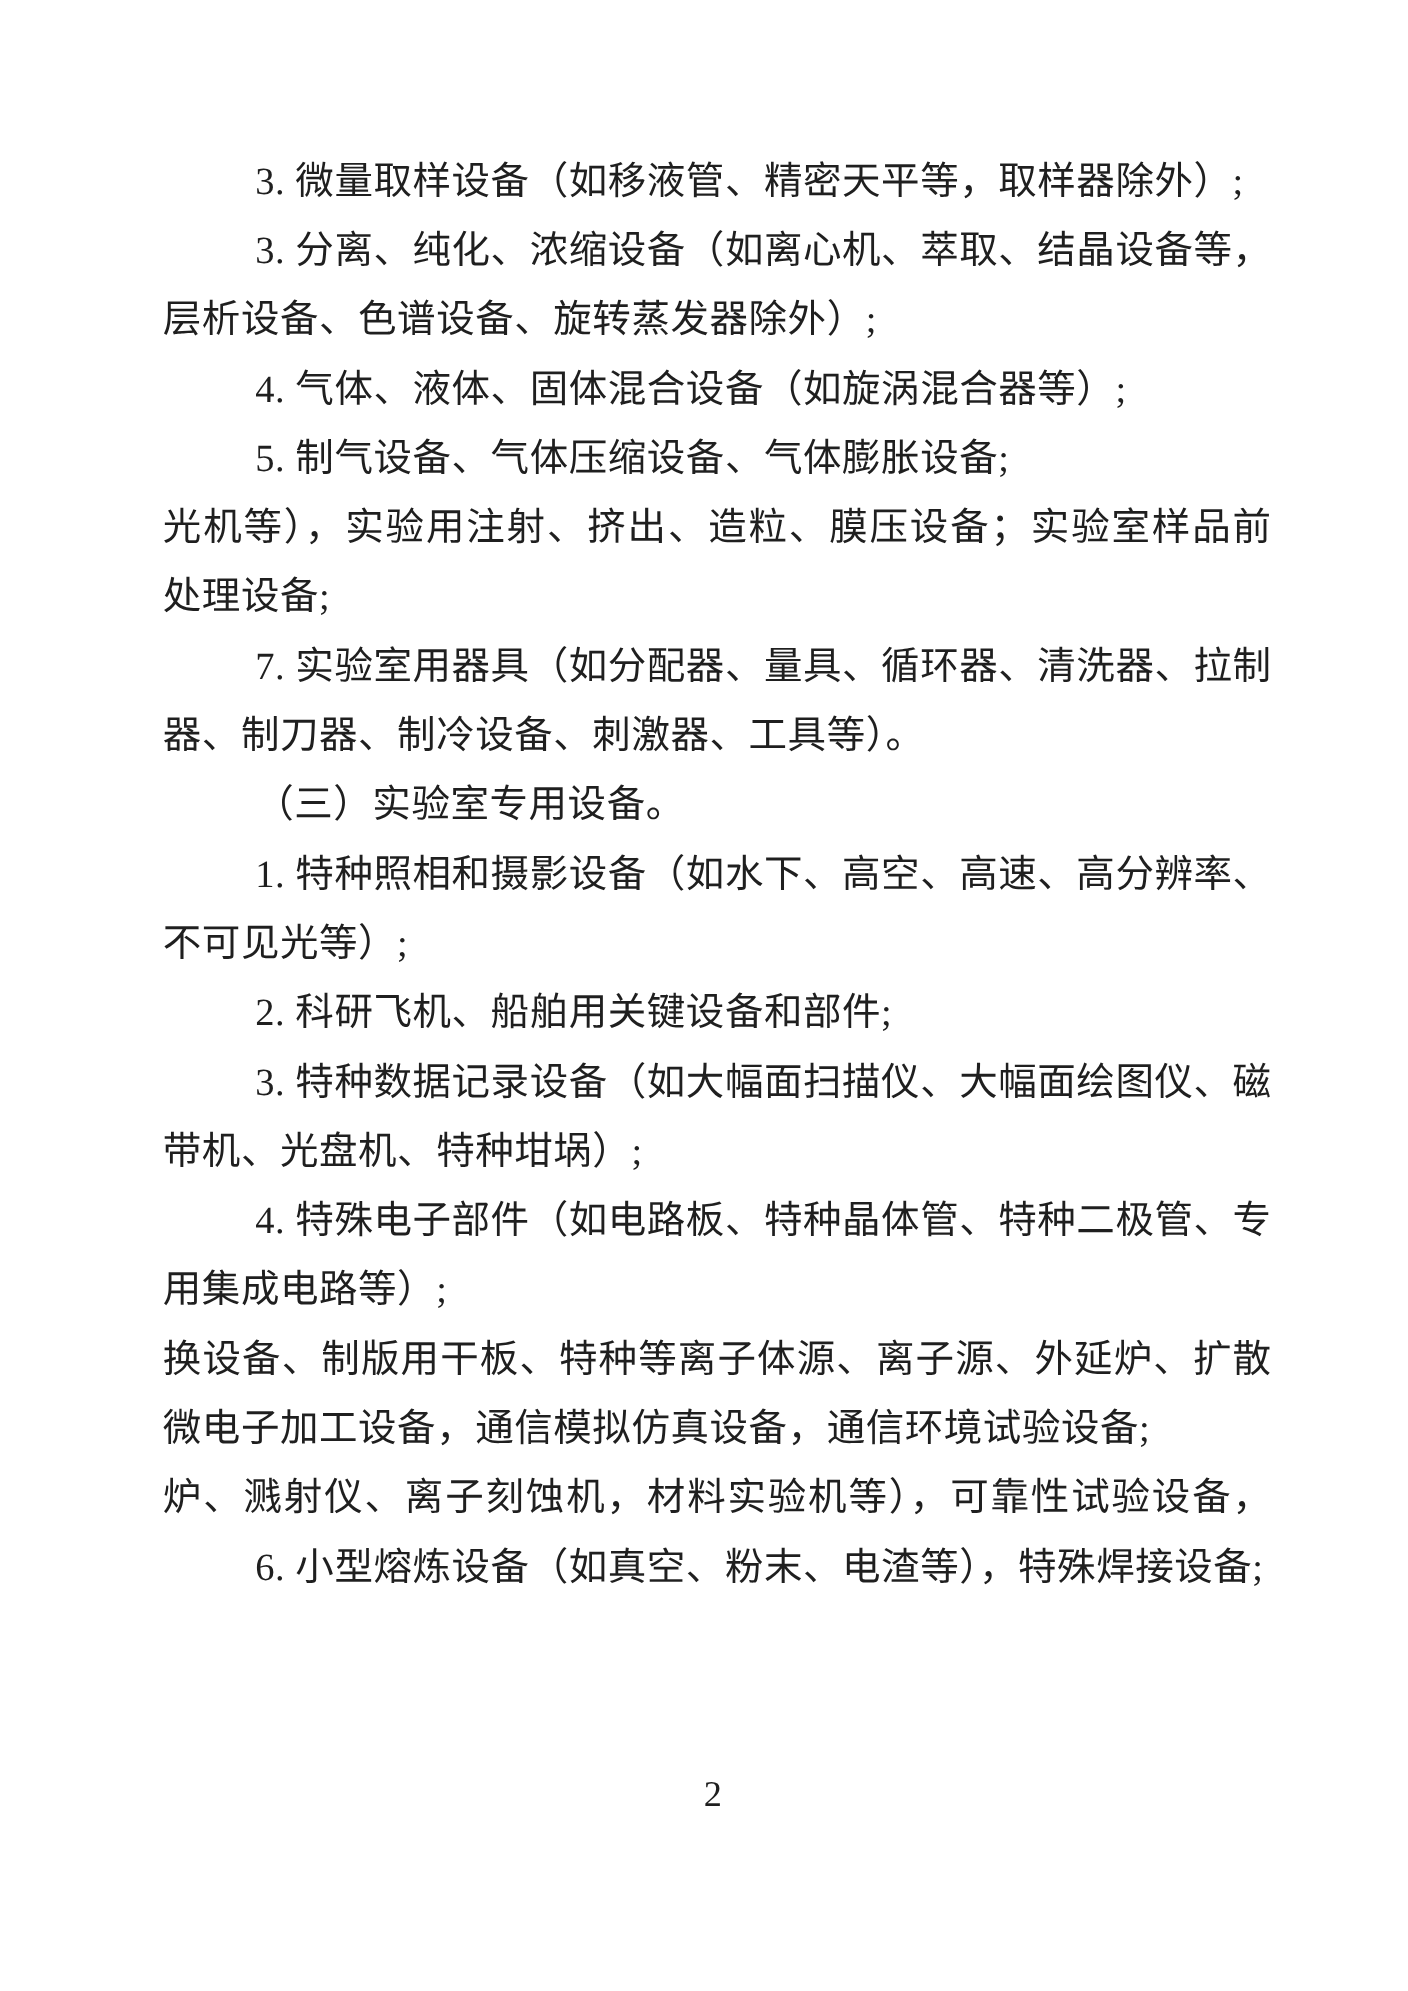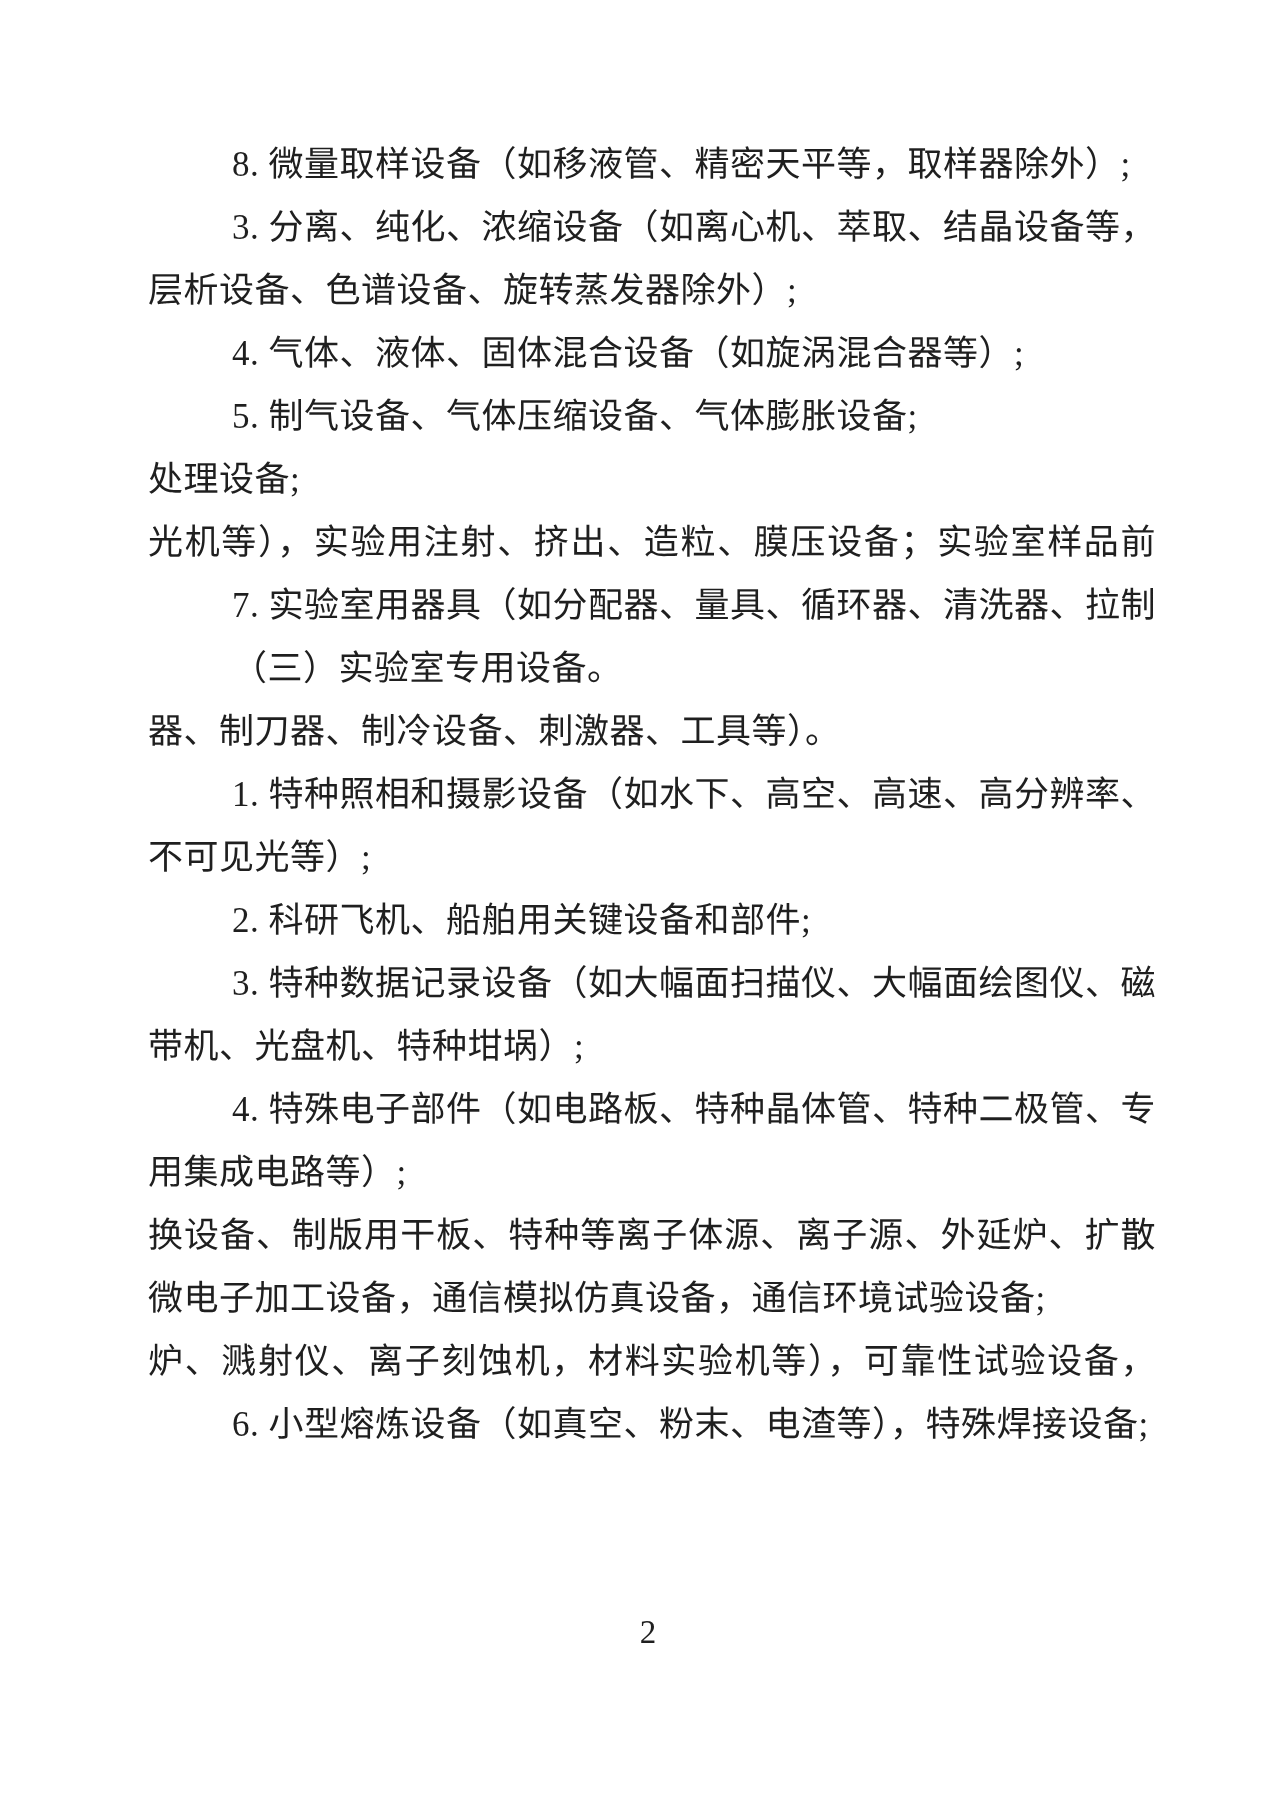--- a/index.html
+++ b/index.html
@@ -47,30 +47,30 @@
     font-size: 33px;
     line-height: 40px;
     color: #1f1f1f;
   }
 </style>
 </head>
 <body>
 
 <div class="page">
   <div class="text-block">
-      <div class="line indent">8. 微量取样设备（如移液管、精密天平等，取样器除外）;</div>
+      <div class="line indent">3. 微量取样设备（如移液管、精密天平等，取样器除外）;</div>
       <div class="line indent just">3. 分离、纯化、浓缩设备（如离心机、萃取、结晶设备等，</div>
       <div class="line">层析设备、色谱设备、旋转蒸发器除外）;</div>
       <div class="line indent">4. 气体、液体、固体混合设备（如旋涡混合器等）;</div>
       <div class="line indent">5. 制气设备、气体压缩设备、气体膨胀设备;</div>
+      <div class="line just">光机等），实验用注射、挤出、造粒、膜压设备；实验室样品前</div>
       <div class="line">处理设备;</div>
-      <div class="line just">光机等），实验用注射、挤出、造粒、膜压设备；实验室样品前</div>
       <div class="line indent just">7. 实验室用器具（如分配器、量具、循环器、清洗器、拉制</div>
+      <div class="line">器、制刀器、制冷设备、刺激器、工具等）。</div>
       <div class="line indent">（三）实验室专用设备。</div>
-      <div class="line">器、制刀器、制冷设备、刺激器、工具等）。</div>
       <div class="line indent just">1. 特种照相和摄影设备（如水下、高空、高速、高分辨率、</div>
       <div class="line">不可见光等）;</div>
       <div class="line indent">2. 科研飞机、船舶用关键设备和部件;</div>
       <div class="line indent just">3. 特种数据记录设备（如大幅面扫描仪、大幅面绘图仪、磁</div>
       <div class="line">带机、光盘机、特种坩埚）;</div>
       <div class="line indent just">4. 特殊电子部件（如电路板、特种晶体管、特种二极管、专</div>
       <div class="line">用集成电路等）;</div>
       <div class="line just">换设备、制版用干板、特种等离子体源、离子源、外延炉、扩散</div>
       <div class="line">微电子加工设备，通信模拟仿真设备，通信环境试验设备;</div>
       <div class="line just">炉、溅射仪、离子刻蚀机，材料实验机等），可靠性试验设备，</div>

